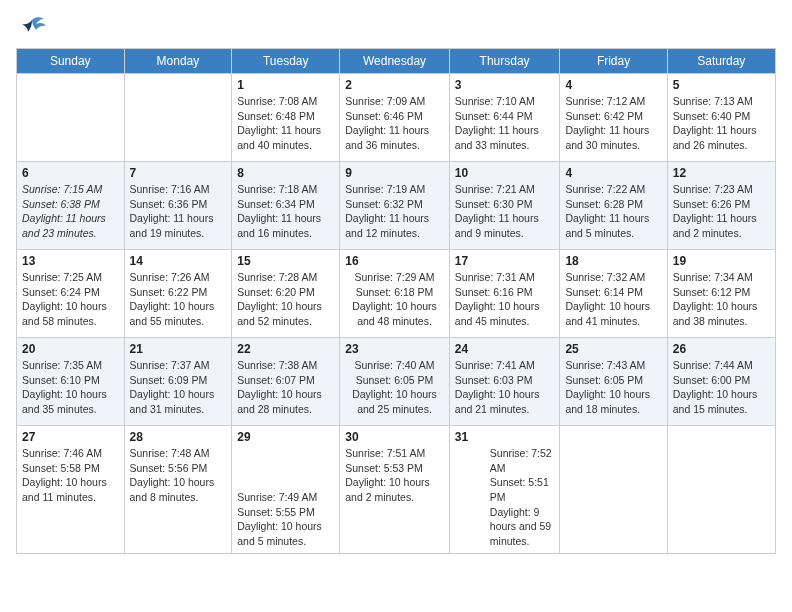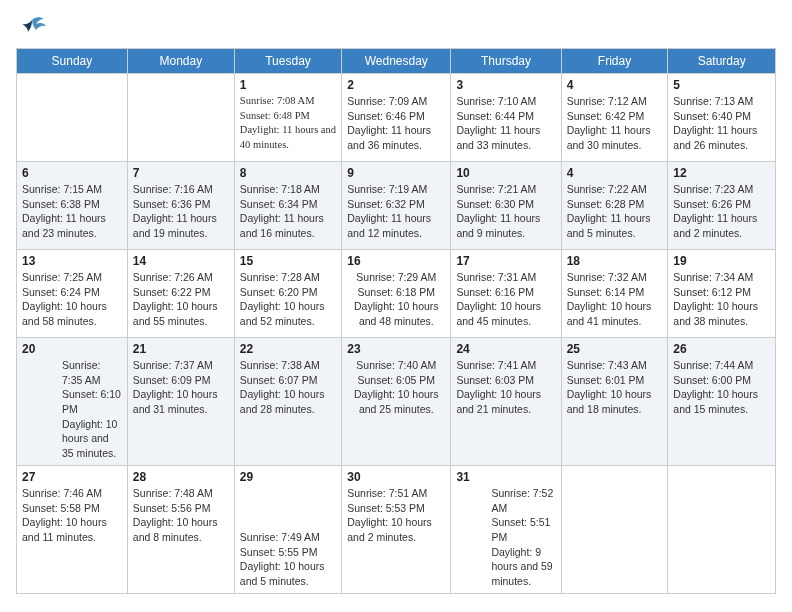--- a/index.html
+++ b/index.html
@@ -125,21 +125,21 @@
         <th>Friday</th>
         <th>Saturday</th>
       </tr>
   </thead>
   <tbody id="calendar-body">
       <tr>
         <td class="empty-cell"></td>
         <td class="empty-cell"></td>
         <td>
           <span class="day-number">1</span>
-          <div class="day-info" style="white-space: pre-line; font-family: Liberation Serif, serif;">Sunrise: 7:08 AM
+          <div class="day-info" style="white-space: pre-line;">Sunrise: 7:08 AM
 Sunset: 6:48 PM
 Daylight: 11 hours and 40 minutes.</div>
         </td>
         <td>
           <span class="day-number">2</span>
           <div class="day-info" style="white-space: pre-line;">Sunrise: 7:09 AM
 Sunset: 6:46 PM
 Daylight: 11 hours and 36 minutes.</div>
         </td>
         <td>
@@ -157,21 +157,21 @@
         <td>
           <span class="day-number">5</span>
           <div class="day-info" style="white-space: pre-line;">Sunrise: 7:13 AM
 Sunset: 6:40 PM
 Daylight: 11 hours and 26 minutes.</div>
         </td>
       </tr>
       <tr class="row-even">
         <td>
           <span class="day-number">6</span>
-          <div class="day-info" style="white-space: pre-line;">Sunrise: 7:15 AM
+          <div class="day-info" style="white-space: pre-line; font-style: italic;">Sunrise: 7:15 AM
 Sunset: 6:38 PM
 Daylight: 11 hours and 23 minutes.</div>
         </td>
         <td>
           <span class="day-number">7</span>
           <div class="day-info" style="white-space: pre-line;">Sunrise: 7:16 AM
 Sunset: 6:36 PM
 Daylight: 11 hours and 19 minutes.</div>
         </td>
         <td>
@@ -245,21 +245,21 @@
         <td>
           <span class="day-number">19</span>
           <div class="day-info" style="white-space: pre-line;">Sunrise: 7:34 AM
 Sunset: 6:12 PM
 Daylight: 10 hours and 38 minutes.</div>
         </td>
       </tr>
       <tr class="row-even">
         <td>
           <span class="day-number">20</span>
-          <div class="day-info" style="white-space: pre-line; margin-left: 40px;">Sunrise: 7:35 AM
+          <div class="day-info" style="white-space: pre-line;">Sunrise: 7:35 AM
 Sunset: 6:10 PM
 Daylight: 10 hours and 35 minutes.</div>
         </td>
         <td>
           <span class="day-number">21</span>
           <div class="day-info" style="white-space: pre-line;">Sunrise: 7:37 AM
 Sunset: 6:09 PM
 Daylight: 10 hours and 31 minutes.</div>
         </td>
         <td>
@@ -276,21 +276,21 @@
         </td>
         <td>
           <span class="day-number">24</span>
           <div class="day-info" style="white-space: pre-line;">Sunrise: 7:41 AM
 Sunset: 6:03 PM
 Daylight: 10 hours and 21 minutes.</div>
         </td>
         <td>
           <span class="day-number">25</span>
           <div class="day-info" style="white-space: pre-line;">Sunrise: 7:43 AM
-Sunset: 6:01 PM
+Sunset: 6:05 PM
 Daylight: 10 hours and 18 minutes.</div>
         </td>
         <td>
           <span class="day-number">26</span>
           <div class="day-info" style="white-space: pre-line;">Sunrise: 7:44 AM
 Sunset: 6:00 PM
 Daylight: 10 hours and 15 minutes.</div>
         </td>
       </tr>
       <tr>

